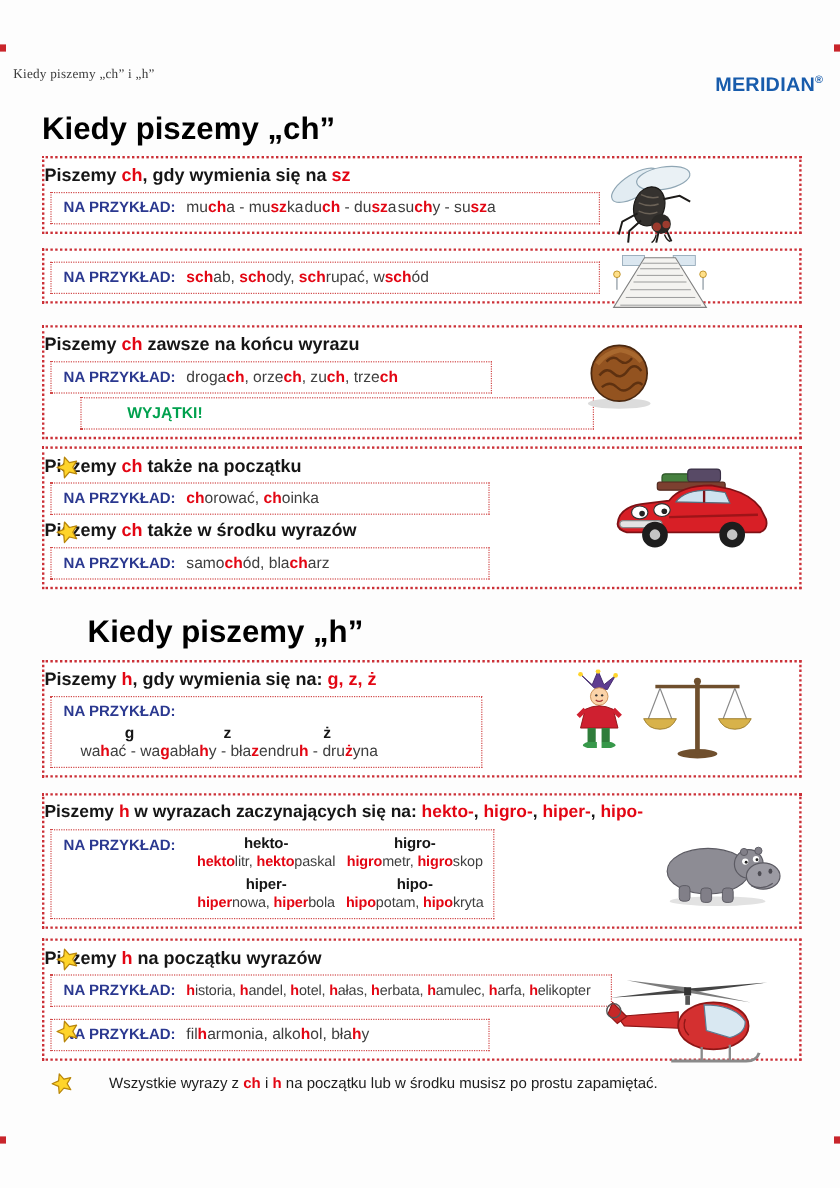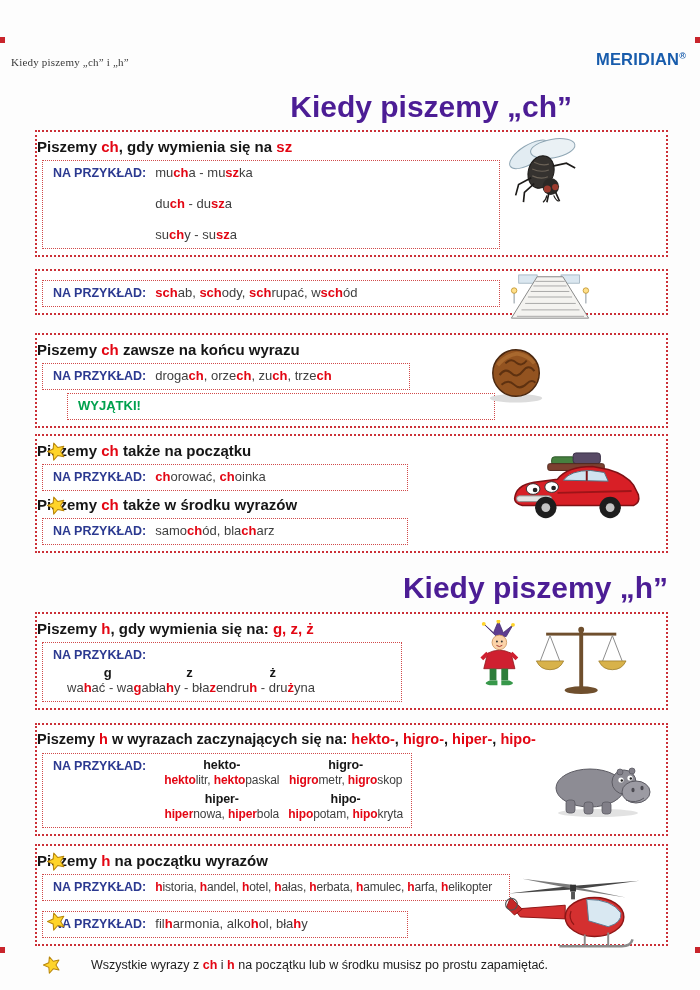--- a/index.html
+++ b/index.html
@@ -5,50 +5,50 @@
   * { box-sizing: border-box; }
   html,body { margin:0; padding:0; }
   body {
     width:700px; height:990px; position:relative; overflow:hidden;
     background:#fdfdfd; font-family:"Liberation Sans", sans-serif; color:#222;
   }
   .crop { position:absolute; width:5px; height:6px; background:#c9252b; }
 
   .doc-title { position:absolute; left:11px; top:56px; font-family:"Liberation Serif", serif;
     font-size:11px; color:#3a3a3a; letter-spacing:.2px; }
-  .brand { position:absolute; right:14px; top:50px; color:#185cac; font-weight:bold;
+  .brand { position:absolute; right:14px; top:61px; color:#185cac; font-weight:bold;
     font-size:16.5px; letter-spacing:.2px; }
   .brand sup { font-size:9px; }
 
-  .title { width:633px; margin:0 32px 0 35px; text-align:right; font-size:30px;
-    font-weight:bold; color:#4c1d95; line-height:30px; white-space:nowrap; }
+  .title { width:633px; margin:0 32px 0 35px; text-align:left; font-size:26px;
+    font-weight:bold; color:#000000; line-height:30px; white-space:nowrap; }
   .title.t1 { padding-top:92px; padding-right:96px; }
   .title.t2 { margin-top:20px; margin-bottom:9px; padding-left:38px; }
 
   .box { position:relative; margin:0 32px 0 35px; border:2px dotted #cb3037;
     background:#fff; padding:5px 0 4px 0; }
   .bh { white-space:nowrap; text-align:left; font-size:15px; font-weight:bold;
     color:#161616; padding-right:92px; line-height:19px; }
   .bh.wide { font-size:14.5px; padding-right:74px; }
 
   .seg-r { color:#e30613; font-weight:bold; }
   .seg-g { color:#00a14e; font-weight:bold; }
 
   .ex { border:1px dotted #d14a4a; margin:4px 0 2px 5px; padding:4px 8px 5px 10px;
     display:flex; gap:9px; align-items:flex-start; font-size:13px; color:#3f3f3f;
     line-height:16px; }
   .ex .lbl { color:#2b3990; font-weight:bold; font-size:12.5px; white-space:nowrap;text-align:center; }
   .ex .val { white-space:nowrap; }
-  .lines { display:flex; flex-direction:column; gap:15px; }
+  .lines { display:flex; flex-direction:row; gap:1px; }
   .tight { font-size:12px; letter-spacing:-0.15px; }
 
   .exc { border:1px dotted #d14a4a; margin:3px 0 2px 30px; width:428px;
     padding:4px 8px 5px 10px; display:flex; gap:9px; font-size:13px; color:#3f3f3f;
     line-height:16px; }
-  .exc .lbl-exc { color:#00a14e; font-weight:bold; font-size:13px; white-space:nowrap; }
+  .exc .lbl-exc { color:#00a14e; font-weight:bold; font-size:13px; white-space:nowrap;margin-left:28px; }
 
   .sub { position:relative; }
   .star { position:absolute; left:9px; top:0; width:21px; height:21px; }
 
   .excol { flex-direction:column; gap:2px; }
   .trio { display:flex; padding-left:14px; }
   .tcol { flex:1; text-align:center; white-space:nowrap; }
   .thead { font-weight:bold; color:#161616; font-size:13px; line-height:15px; }
 
   .grid { flex:1; display:grid; grid-template-columns:1.25fr 1fr; row-gap:4px;

